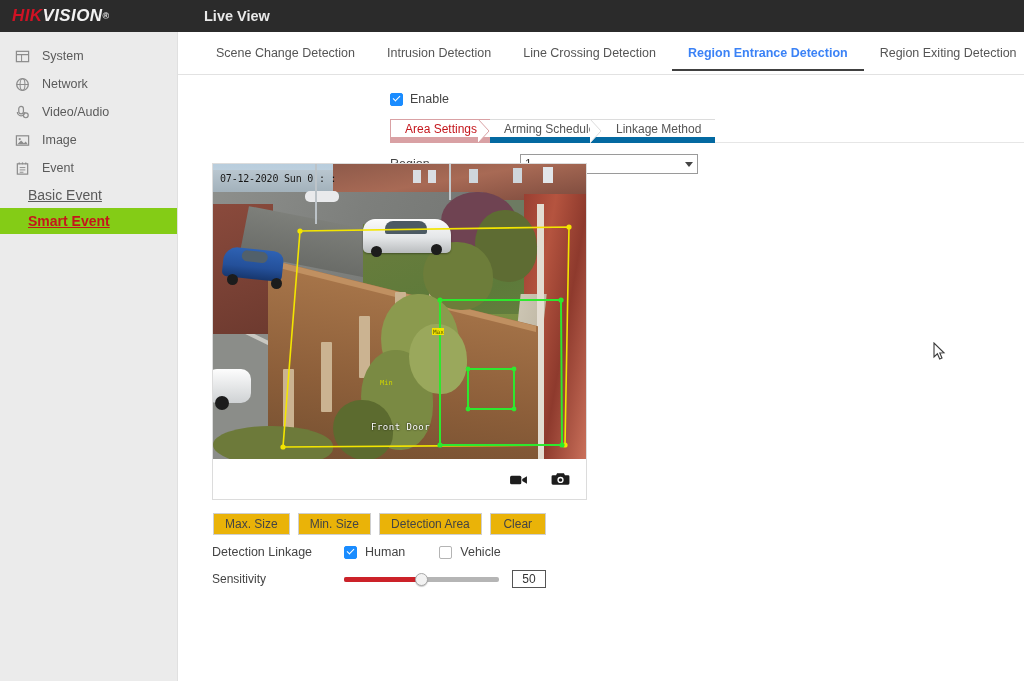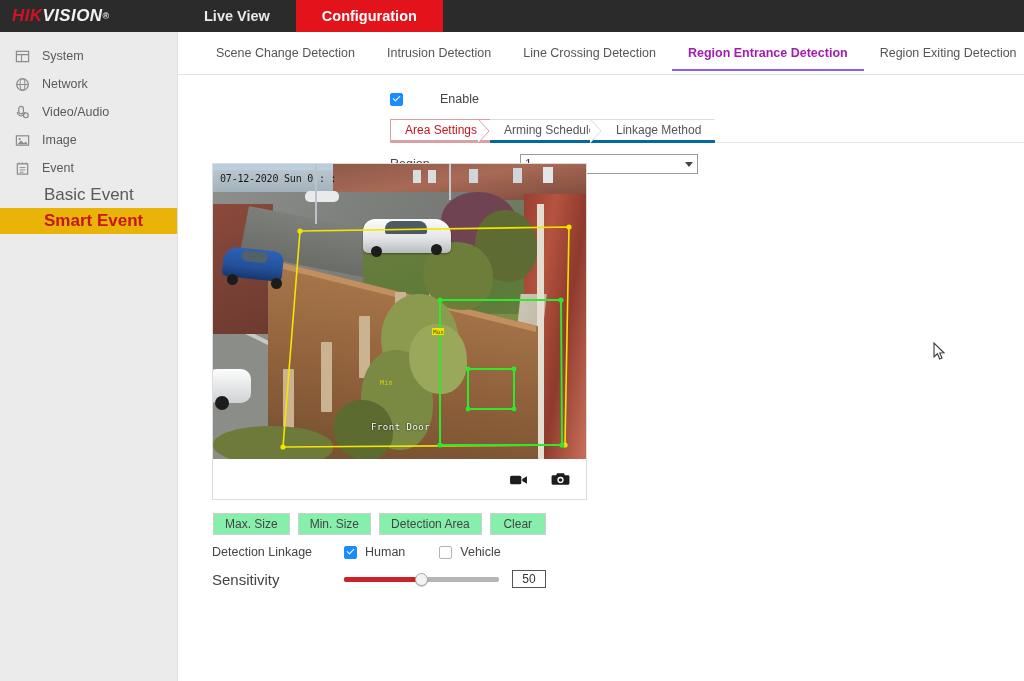--- a/index.html
+++ b/index.html
@@ -50,53 +50,52 @@
     cursor: pointer; user-select: none;
   }
   .side-item .ico {
     width: 17px; height: 17px; margin-right: 11px;
     display: inline-flex; align-items: center; justify-content: center;
     color: #8c8c8c; flex: none;
   }
   .side-item .ico svg { display: block; }
   .side-sub {
     height: 26px; display: flex; align-items: center;
-    padding-left: 44px; font-size: 17px; color: #5a5a5a;
-    cursor: pointer; user-select: none;
+    padding-left: 28px; font-size: 14px; color: #5a5a5a;
+    cursor: pointer; user-select: none; text-decoration: underline;
   }
   .side-sub.active {
-    background: #eab308; color: #c4161c; font-weight: bold;
+    background: #84cc16; color: #c4161c; font-weight: bold;
   }
 
   
   .content {
     position: absolute; top: 32px; left: 178px;
     width: 846px; height: 649px; background: #ffffff;
   }
   .tabrow {
     position: relative; height: 32px; margin: 11px 0 0 0;
     border-bottom: 1px solid #e2e2e2;
     display: flex; align-items: flex-start;
     padding-left: 22px;
   }
   .tabrow .tab {
     font-size: 12.5px; color: #555; padding: 2px 16px 9px 16px;
     cursor: pointer; user-select: none; white-space: nowrap;
     position: relative; top: 1px;
   }
   .tabrow .tab.active {
-    color: #a21caf; font-weight: bold;
-    border-bottom: 2px solid #8b5cf6;
+    color: #3b82f6; font-weight: bold;
+    border-bottom: 2px solid #404040;
   }
 
   
   .enable-row {
     display: flex; align-items: center;
     margin: 17px 0 12px 212px;
-    gap: 30px;
   }
   .chk {
     width: 13px; height: 13px; border-radius: 2px;
     display: inline-flex; align-items: center; justify-content: center;
     flex: none; cursor: pointer;
   }
   .chk.on { background: #1a8cff; border: 1px solid #1a8cff; }
   .chk.off { background: #ffffff; border: 1px solid #b4b4b4; }
   .chk.on::after {
     content: ""; width: 6px; height: 3px;
@@ -109,21 +108,21 @@
   .subtabs {
     position: relative; margin: 13px 0 0 212px;
     width: 825px; height: 24px;
     border-bottom: 1px solid #e6e6e6;
   }
   .subtab {
     position: absolute; top: 0; height: 24px;
     display: flex; align-items: center;
     font-size: 12px; color: #555;
     padding: 0 14px; cursor: pointer; user-select: none;
-    border-top: 1px solid #dcdcdc; border-bottom: 3px solid #0369a1;
+    border-top: 1px solid #dcdcdc; border-bottom: 6px solid #0369a1;
     background: #fff; white-space: nowrap;
   }
   .subtab.first { border-left: 1px solid #dcdcdc; }
   .subtab.active { color: #c4161c; border-color: #d9a1a4; }
   .chev {
     position: absolute; top: 0; width: 12px; height: 24px;
     pointer-events: none;
   }
   .chev svg { display: block; }
 
@@ -300,41 +299,41 @@
   }
   .vidtools .tool { cursor: pointer; color: #1d1d1d; display: flex; }
 
   
   .btnrow {
     position: absolute; left: 213px; top: 513px;
     display: flex; gap: 8px;
   }
   .btn {
     height: 22px; min-width: 56px; padding: 0 11px;
-    border: 1px solid #cfcfcf; background: #86efac;
+    border: 1px solid #cfcfcf; background: #eab308;
     font-size: 12px; color: #444;
     display: flex; align-items: center; justify-content: center;
     cursor: pointer; user-select: none;
   }
 
   
   .dt-row {
     position: absolute; left: 212px; top: 545px;
     display: flex; align-items: center;
   }
   .dt-row .lbl { width: 132px; font-size: 12.5px; color: #444; }
   .dt-opt { display: flex; align-items: center; margin-right: 34px; cursor: pointer; }
   .dt-opt .txt { margin-left: 8px; font-size: 12.5px; color: #444; }
 
   
   .sens-row {
     position: absolute; left: 212px; top: 570px;
     display: flex; align-items: center;
   }
-  .sens-row .lbl { width: 132px; font-size: 15px; color: #444; }
+  .sens-row .lbl { width: 132px; font-size: 12px; color: #444; }
   .slider {
     position: relative; width: 155px; height: 14px;
     display: flex; align-items: center; cursor: pointer;
   }
   .slider .track {
     position: absolute; left: 0; width: 155px; height: 5px;
     background: #b5b5b5; border-radius: 2px;
   }
   .slider .fill {
     position: absolute; left: 0; height: 5px;
@@ -372,21 +371,20 @@
 <div id="app">
 
   <div class="topbar">
     <div class="brand">
       <span class="hik">HIK</span>
         <span class="vision">VISION</span>
         <span class="reg">®</span>
     </div>
     <div class="navtabs">
       <div class="navtab">Live View</div>
-      <div class="navtab active">Configuration</div>
     </div>
   </div>
 
   <div class="sidebar">
     <div style="height:10px"></div>
 
     <div class="side-item">
       <span class="ico">
         <svg width="15" height="15" viewBox="0 0 16 16">
             <rect x="1.5" y="2.5" width="13" height="11" fill="none" stroke="#8c8c8c" stroke-width="1.3"></rect>

